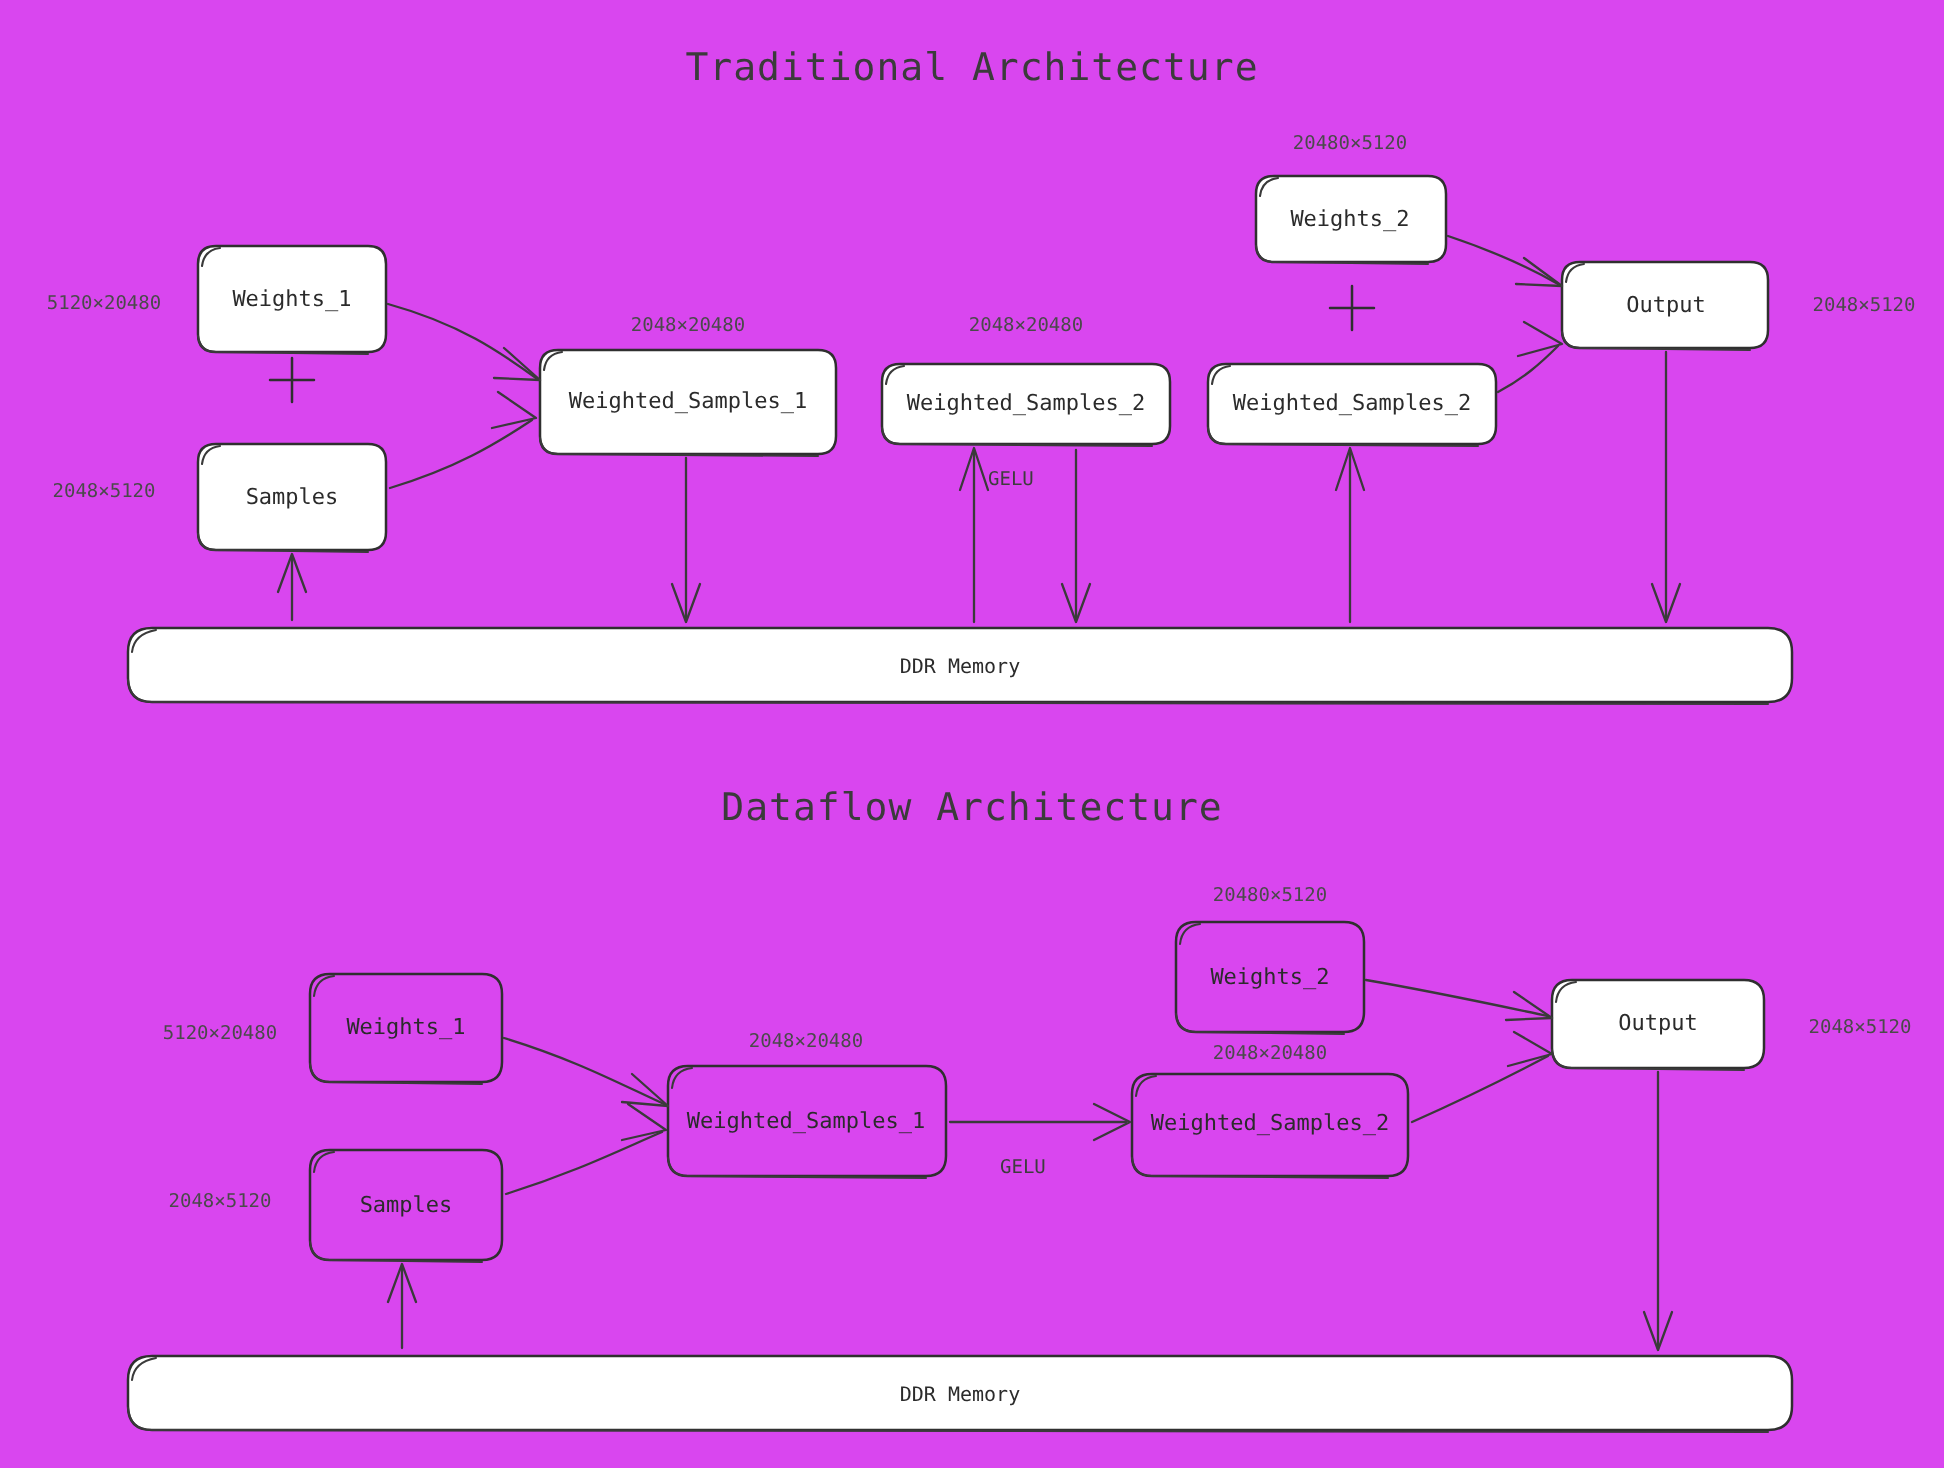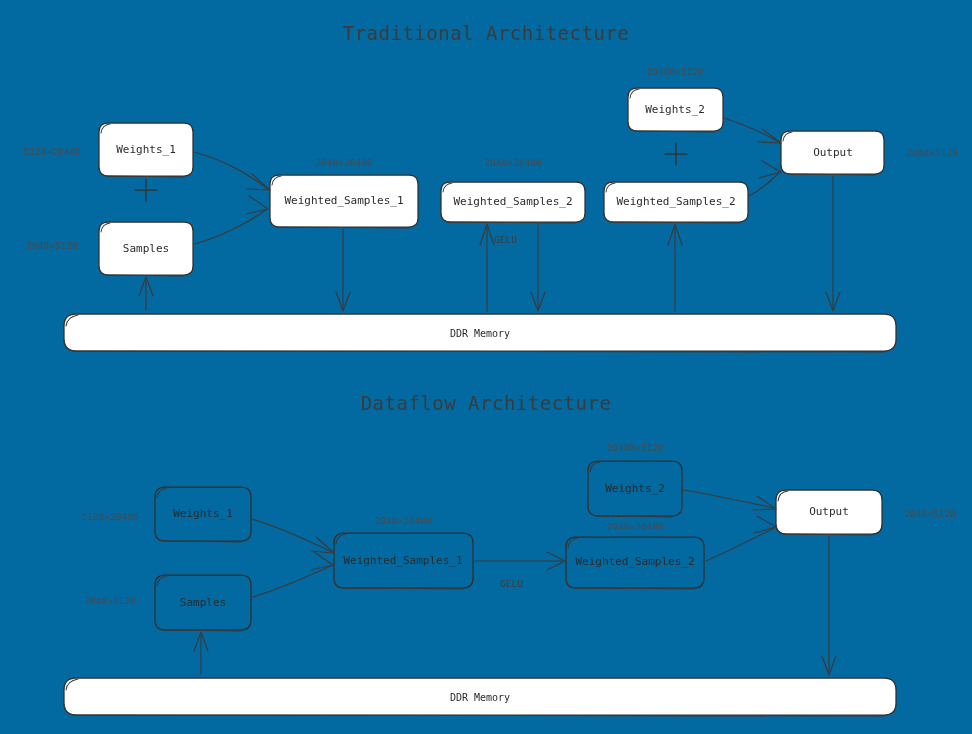--- a/index.html
+++ b/index.html
@@ -1,17 +1,17 @@
 <!DOCTYPE html>
 <html><head>
 <meta charset="utf-8">
 <style>
   html,body{margin:0;padding:0;background:#ffffff;}
   body{width:972px;height:734px;font-family:"DejaVu Sans Mono","Liberation Mono",monospace;}
-  #stage{position:relative;width:972px;height:734px;overflow:hidden;background:#0369a1;}
+  #stage{position:relative;width:972px;height:734px;overflow:hidden;background:#d946ef;}
   svg.layer{position:absolute;top:0;left:0;width:972px;height:734px;}
   .title{font-family:"DejaVu Sans Mono","Liberation Mono",monospace;font-size:19px;fill:#3b3b3b;text-anchor:middle;letter-spacing:.5px;}
   .nodelbl{font-family:"DejaVu Sans Mono","Liberation Mono",monospace;font-size:11px;fill:#2b2b2b;text-anchor:middle;dominant-baseline:middle;}
   .dimlbl{font-family:"DejaVu Sans Mono","Liberation Mono",monospace;font-size:9.5px;fill:#4a4a4a;text-anchor:middle;dominant-baseline:middle;}
   .edgelbl{font-family:"DejaVu Sans Mono","Liberation Mono",monospace;font-size:9.5px;fill:#3d3d3d;dominant-baseline:middle;}
   .mem{font-family:"DejaVu Sans Mono","Liberation Mono",monospace;font-size:10px;fill:#2b2b2b;text-anchor:middle;dominant-baseline:middle;}
   .stroke{fill:none;stroke:#2f2f2f;stroke-width:1.25;stroke-linecap:round;stroke-linejoin:round;}
   .stroke2{fill:none;stroke:#3a3a3a;stroke-width:1.05;stroke-linecap:round;stroke-linejoin:round;}
   .boxfillw{fill:#ffffff;}
   .arrow{fill:none;stroke:#3a3a3a;stroke-width:1.15;stroke-linecap:round;stroke-linejoin:round;}

